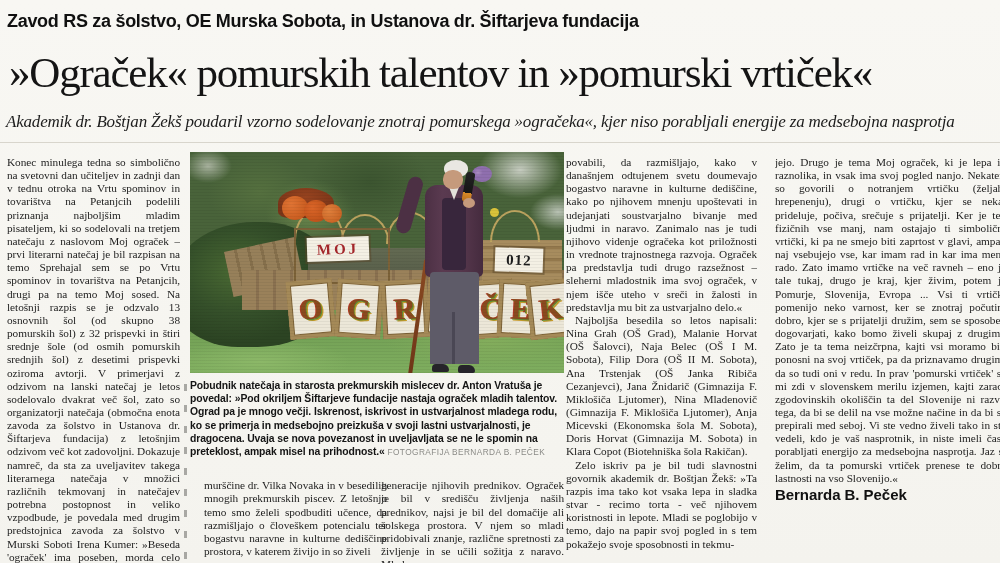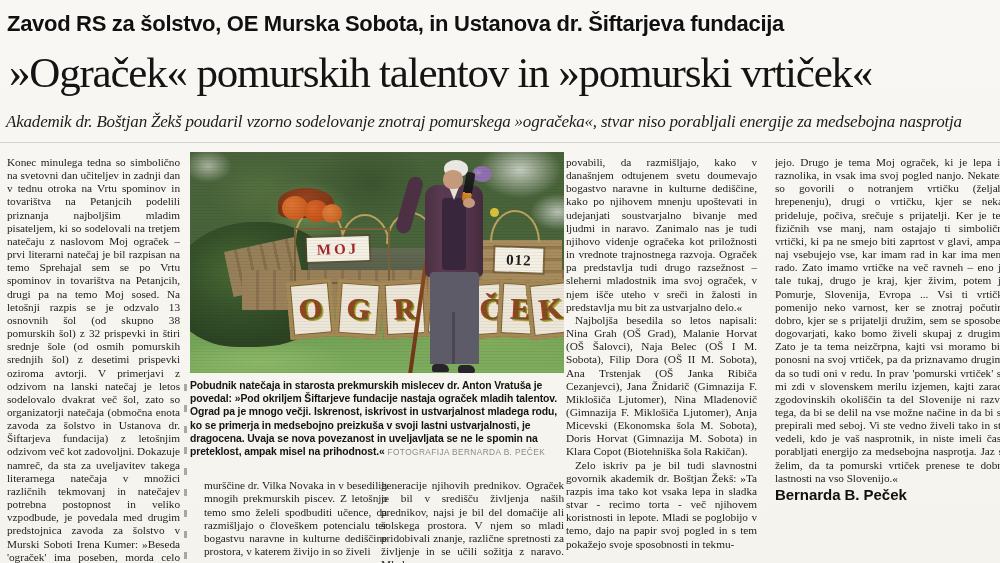--- a/index.html
+++ b/index.html
@@ -5,21 +5,21 @@
   html,body{margin:0;padding:0;}
   body{background:#e9e8e4;}
   .sheet{
     position:relative;width:1000px;height:563px;overflow:hidden;
     background:linear-gradient(180deg,#f8f7f3 0%,#f6f5f0 60%,#f4f3ee 100%);
     font-family:"Liberation Serif",serif;color:#1a1a1a;
   }
   .kicker{
     position:absolute;left:7px;top:11px;width:900px;
     font-family:"Liberation Sans",sans-serif;font-weight:bold;
-    font-size:22px;letter-spacing:-0.3px;color:#101010;
+    font-size:18px;letter-spacing:-0.3px;color:#101010;
   }
   .headline{
     position:absolute;left:5px;top:44px;width:992px;
     font-family:"Liberation Serif",serif;font-weight:500;
     font-size:43px;letter-spacing:-1.2px;color:#141414;white-space:nowrap;
   }
   .deck{
     position:absolute;left:6px;top:112px;width:990px;
     font-style:italic;font-size:17px;letter-spacing:-0.2px;color:#1c1c1c;white-space:nowrap;
   }
@@ -133,21 +133,21 @@
   .noise{position:absolute;inset:0;pointer-events:none;opacity:0.05;
     background:repeating-linear-gradient(0deg,#000 0 1px,transparent 1px 3px);}
 </style>
 </head>
 <body>
 
 <div class="sheet">
 
   <div class="kicker">Zavod RS za šolstvo, OE Murska Sobota, in Ustanova dr. Šiftarjeva fundacija</div>
   <h1 class="headline" style="margin:4px;">»Ograček« pomurskih talentov in »pomurski vrtiček«</h1>
-  <div class="deck">Akademik dr. Boštjan Žekš poudaril vzorno sodelovanje znotraj pomurskega »ogračeka«, stvar niso porabljali energije za medsebojna nasprotja</div>
+  <div class="deck">Akademik dr. Boštjan Žekš poudaril vzorno sodelovanje znotraj pomurskega »ogračeka«, kjer niso porabljali energije za medsebojna nasprotja</div>
   <div class="rule"></div>
 
   <div class="col c1">
     <p>Konec minulega tedna so simbolično na svetovni dan učiteljev in zadnji dan v tednu otroka na Vrtu spominov in tovarištva na Petanjcih podelili priznanja najboljšim mladim pisateljem, ki so sodelovali na tretjem natečaju z naslovom Moj ograček – prvi literarni natečaj je bil razpisan na temo Sprehajal sem se po Vrtu spominov in tovarištva na Petanjcih, drugi pa na temo Moj sosed. Na letošnji razpis se je odzvalo 13 osnovnih šol (od skupno 38 pomurskih šol) z 32 prispevki in štiri srednje šole (od osmih pomurskih srednjih šol) z desetimi prispevki oziroma avtorji. V primerjavi z odzivom na lanski natečaj je letos sodelovalo dvakrat več šol, zato so organizatorji natečaja (območna enota zavoda za šolstvo in Ustanova dr. Šiftarjeva fundacija) z letošnjim odzivom več kot zadovoljni. Dokazuje namreč, da sta za uveljavitev takega literarnega natečaja v množici različnih tekmovanj in natečajev potrebna postopnost in veliko vzpodbude, je povedala med drugim predstojnica zavoda za šolstvo v Murski Soboti Irena Kumer: »Beseda 'ograček' ima poseben, morda celo vznemirljiv pomen za dedke in babice, nekoliko manj jo poznajo mladi. Besedo najdemo tudi v slovarju stare knjižne prek-</p>
   </div>
 
   <div class="photo">
     <div class="ph-trees"></div>
     <div class="ph-grass"></div>
     <div class="flowers"></div>

